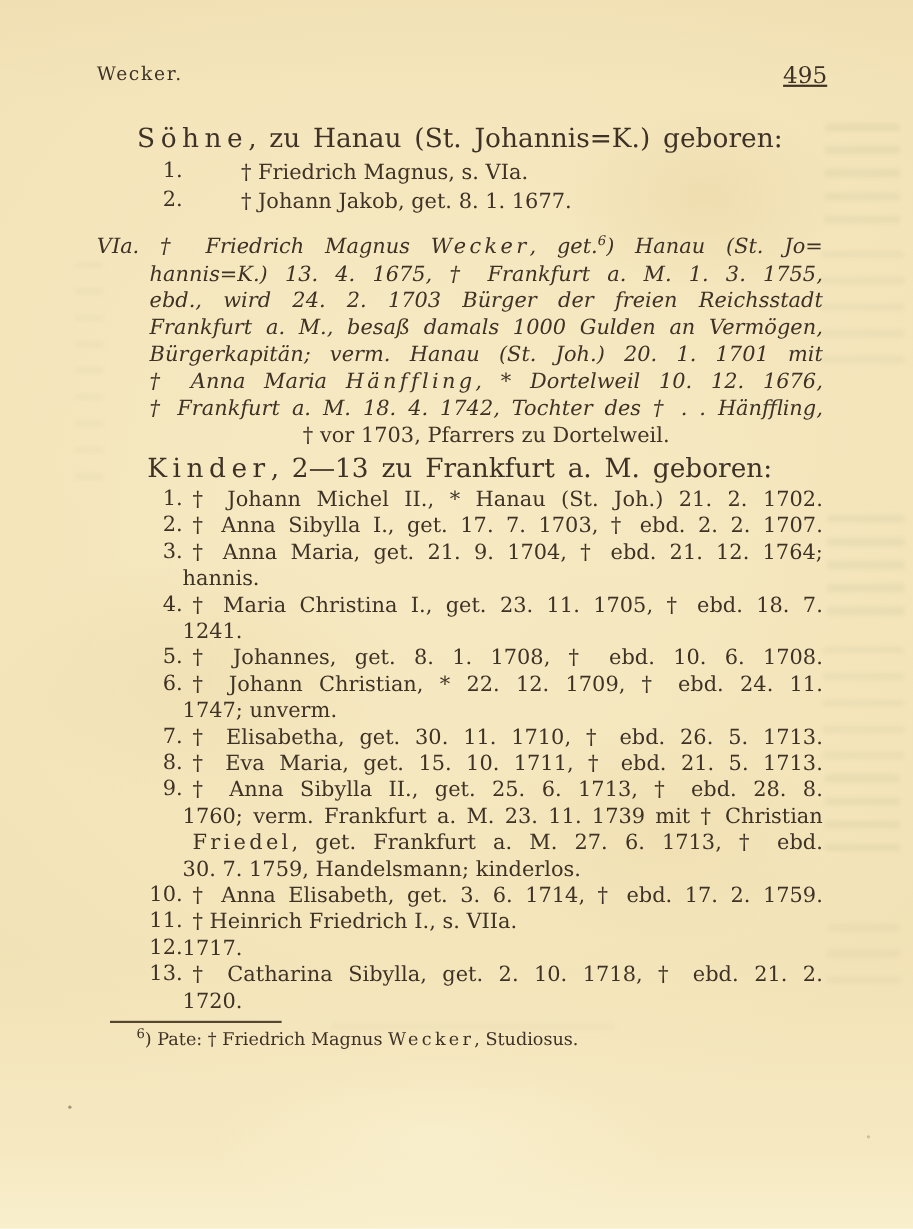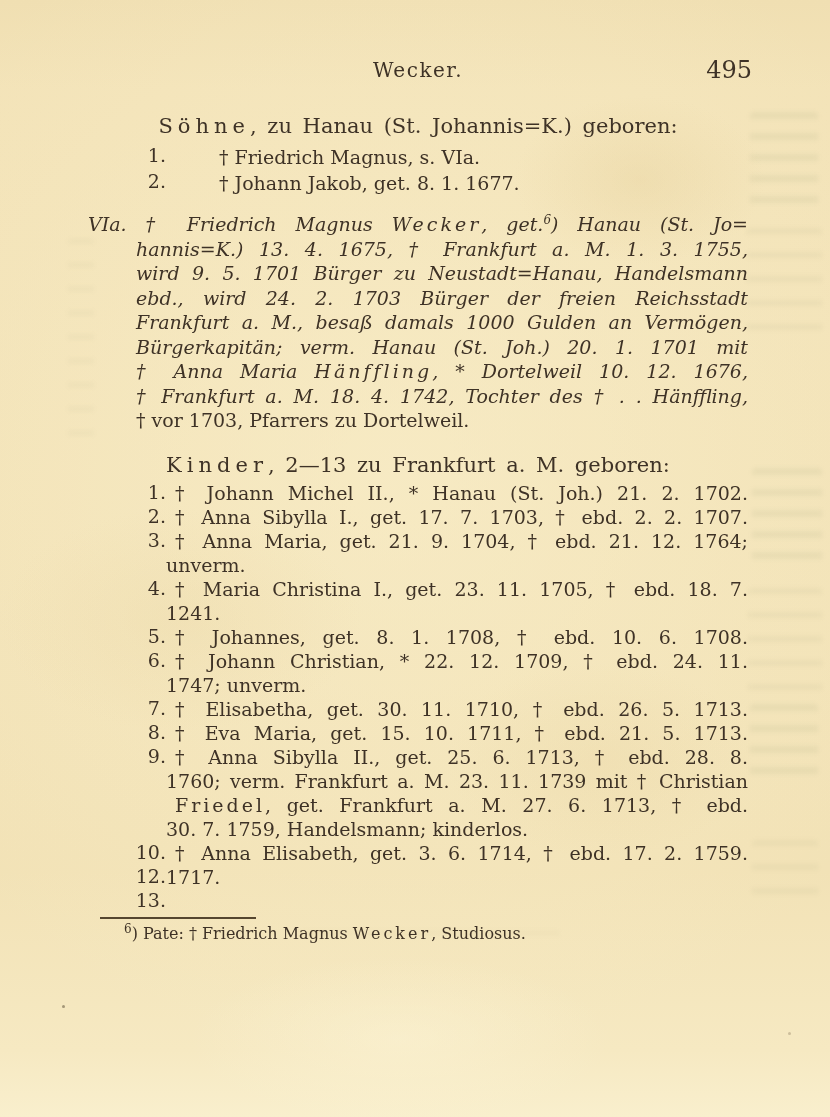--- a/index.html
+++ b/index.html
@@ -18,41 +18,41 @@
       radial-gradient(ellipse 180px 120px at 640px 180px, rgba(226,203,148,.30), transparent 70%),
       radial-gradient(ellipse 260px 160px at 180px 620px, rgba(231,210,158,.25), transparent 70%),
       radial-gradient(ellipse 220px 140px at 600px 760px, rgba(228,206,152,.22), transparent 70%),
       radial-gradient(ellipse 300px 120px at 400px 1040px, rgba(252,244,214,.5), transparent 70%);
   }
 
   .page-col { position:absolute; left:88px; top:58px; width:660px; }
 
   .running-header { position:relative; height:32px; margin-bottom:22px; }
   .running-title {
-    position:absolute; left:0; right:0; text-align:center;
-    font-size:20px; letter-spacing:1.5px;
-  }
-  .page-num { position:absolute; right:-4px; top:-2px; font-size:24px; }
-
-  .heading { text-align:center; font-size:21px; line-height:28px; word-spacing:4px; white-space:nowrap; }
+    position:absolute; left:0; right:0; 
+    font-size:17px; letter-spacing:1.5px;
+  }
+  .page-num { position:absolute; right:-4px; top:-2px; font-size:21px;text-decoration:underline; }
+
+  .heading { text-align:center; font-size:24px; line-height:28px; word-spacing:4px; white-space:nowrap; }
   .sperr  { letter-spacing:5px; }
   .sperr2 { letter-spacing:3px; }
 
   .list .li { display:flex; }
   .list .num { flex:0 0 78px; text-align:right; }
   .list .itext { flex:1 1 auto; padding-left:9px; min-width:0; }
   .sons-list { margin-top:4px; }
   .sons-list .jline { line-height:26px;margin-left:44px; }
   .kinder-list { margin-top:2px; }
   .kinder-list .jline { line-height:24px; }
   .jline.j { text-align:justify; text-align-last:justify; text-justify:inter-word; }
   .jline.cont { margin-left:-9px; }
 
   .entry { margin-top:16px; font-size:19px; }
-  .entry .eline { line-height:24.5px; padding-left:48px; }
+  .entry .eline { line-height:24.5px; padding-left:48px;text-align:center; }
   .entry .eline.first { padding-left:0; }
   .entry .eline.j { text-align:justify; text-align-last:justify; text-justify:inter-word;font-style:italic; }
   .list { font-size:19px; }
 
   sup.fnmark { font-size:12px; vertical-align:super; line-height:0; }
 
   .footnote-block { margin-top:6px; }
   .footnote-rule { width:156px; border:none; border-top:2px solid #55462f; margin:0 0 4px 12px; }
   .footnote { font-size:16px; line-height:22px; padding-left:36px; }
 
@@ -104,30 +104,29 @@
       <span class="num">2.</span>
       <div class="itext">
           <div class="jline">† Johann Jakob, get. 8. 1. 1677.</div>
         </div>
     </div>
   </div>
 
   <div class="entry">
     <div class="eline first j"><span>VIa.</span> <span>† Friedrich Magnus </span><span class="sperr2">Wecker</span><span>, get.</span><sup class="fnmark">6</sup><span>) Hanau (St. Jo=</span></div>
     <div class="eline j">hannis=K.) 13. 4. 1675, † Frankfurt a. M. 1. 3. 1755,</div>
-    <div class="eline j">wird 9. 5. 1701 Bürger zu Neustadt=Hanau, Handelsmann</div>
     <div class="eline j">ebd., wird 24. 2. 1703 Bürger der freien Reichsstadt</div>
     <div class="eline j">Frankfurt a. M., besaß damals 1000 Gulden an Vermögen,</div>
     <div class="eline j">Bürgerkapitän; verm. Hanau (St. Joh.) 20. 1. 1701 mit</div>
     <div class="eline j"><span>† Anna Maria </span><span class="sperr2">Hänffling</span><span>, * Dortelweil 10. 12. 1676,</span></div>
     <div class="eline j">† Frankfurt a. M. 18. 4. 1742, Tochter des † . . Hänffling,</div>
     <div class="eline">† vor 1703, Pfarrers zu Dortelweil.</div>
   </div>
 
-  <div class="heading" style="margin-top:18px;"><span class="sperr">Kinder</span><span>, 2—13 zu Frankfurt a. M. geboren:</span></div>
+  <div class="heading" style="margin-top:4px;"><span class="sperr">Kinder</span><span>, 2—13 zu Frankfurt a. M. geboren:</span></div>
 
   <div class="list kinder-list">
 
     <div class="li">
       <span class="num">1.</span>
       <div class="itext">
           <div class="jline j">† Johann Michel II., * Hanau (St. Joh.) 21. 2. 1702.</div>
         </div>
     </div>
 
@@ -135,21 +134,21 @@
       <span class="num">2.</span>
       <div class="itext">
           <div class="jline j">† Anna Sibylla I., get. 17. 7. 1703, † ebd. 2. 2. 1707.</div>
         </div>
     </div>
 
     <div class="li">
       <span class="num">3.</span>
       <div class="itext">
         <div class="jline j">† Anna Maria, get. 21. 9. 1704, † ebd. 21. 12. 1764;</div>
-        <div class="jline cont">unverm.</div>
+        <div class="jline cont">hannis.</div>
       </div>
     </div>
 
     <div class="li">
       <span class="num">4.</span>
       <div class="itext">
         <div class="jline j">† Maria Christina I., get. 23. 11. 1705, † ebd. 18. 7.</div>
         <div class="jline cont">1241.</div>
       </div>
     </div>
@@ -193,30 +192,40 @@
       </div>
     </div>
 
     <div class="li">
       <span class="num">10.</span>
       <div class="itext">
           <div class="jline j">† Anna Elisabeth, get. 3. 6. 1714, † ebd. 17. 2. 1759.</div>
         </div>
     </div>
 
+    <div class="li">
+      <span class="num">11.</span>
+      <div class="itext">
+          <div class="jline">† Heinrich Friedrich I., s. VIIa.</div>
+        </div>
+    </div>
 
     <div class="li">
       <span class="num">12.</span>
       <div class="itext">
         <div class="jline cont">1717.</div>
       </div>
     </div>
 
     <div class="li">
       <span class="num">13.</span>
+      <div class="itext">
+        <div class="jline j">† Catharina Sibylla, get. 2. 10. 1718, † ebd. 21. 2.</div>
+        <div class="jline cont">1720.</div>
+      </div>
     </div>
 
   </div>
 
   <div class="footnote-block">
     <hr class="footnote-rule">
     <div class="footnote"><sup class="fnmark">6</sup><span>) Pate: † Friedrich Magnus </span><span class="sperr2">Wecker</span><span>, Studiosus.</span></div>
   </div>
 
 </div>

